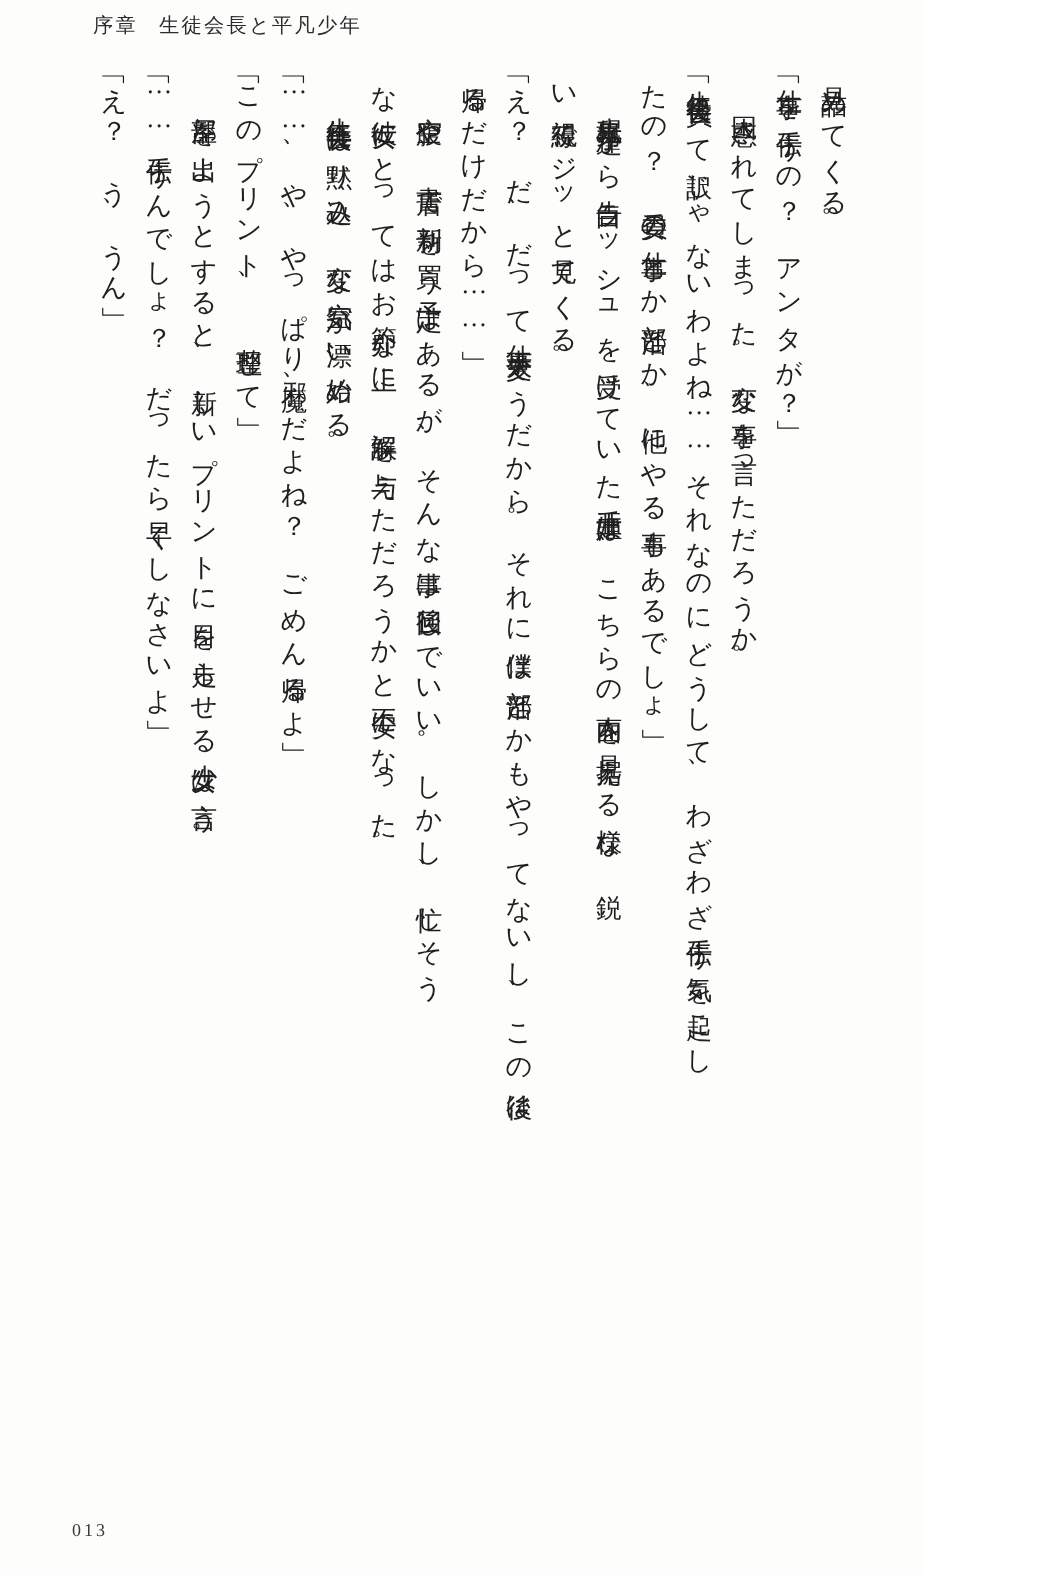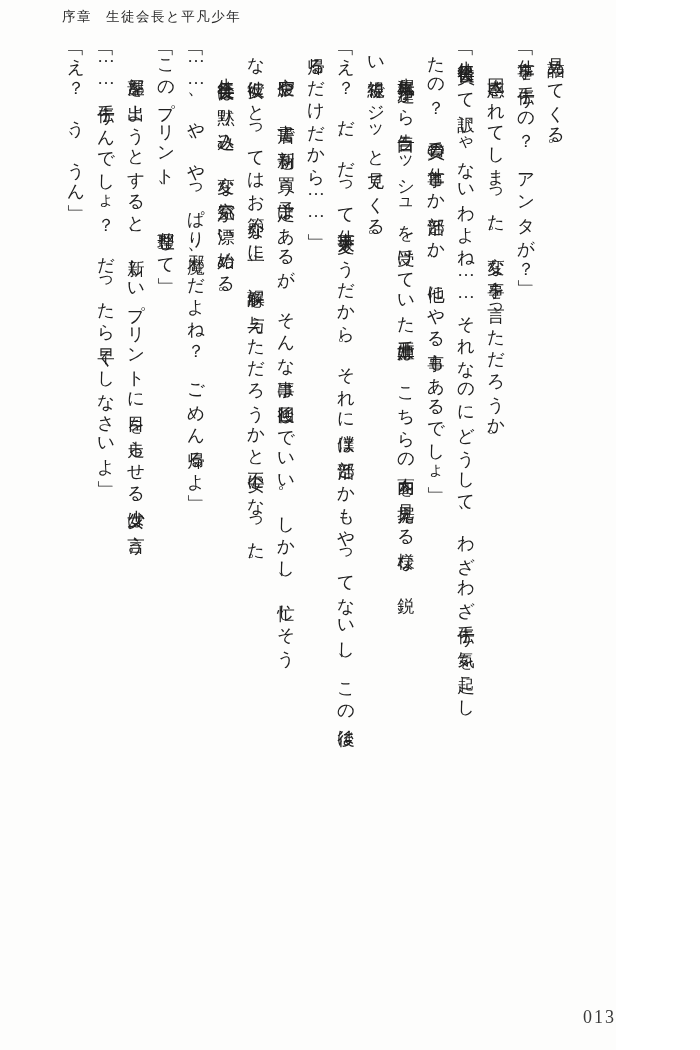--- a/index.html
+++ b/index.html
@@ -68,25 +68,26 @@
   .vline.indent {
     padding-top: 20px;
   }
 
   
   .folio {
     position: absolute;
     bottom: 22px;
     left: 0;
     width: 100%;
-    text-align: right;
-    font-size: 18px;
+    text-align: left;
+    font-size: 12px;
     letter-spacing: 2px;
     color: #3a3a3a;
     font-family: "Liberation Serif", "DejaVu Serif", serif;
+    padding-left: 48px;
   }
 </style>
 </head>
 <body>
 
 <div class="page">
 
   <div class="running-header">
     <span class="chapter-label">序章</span><span class="chapter-title">生徒会長と平凡少年</span>
   </div>

